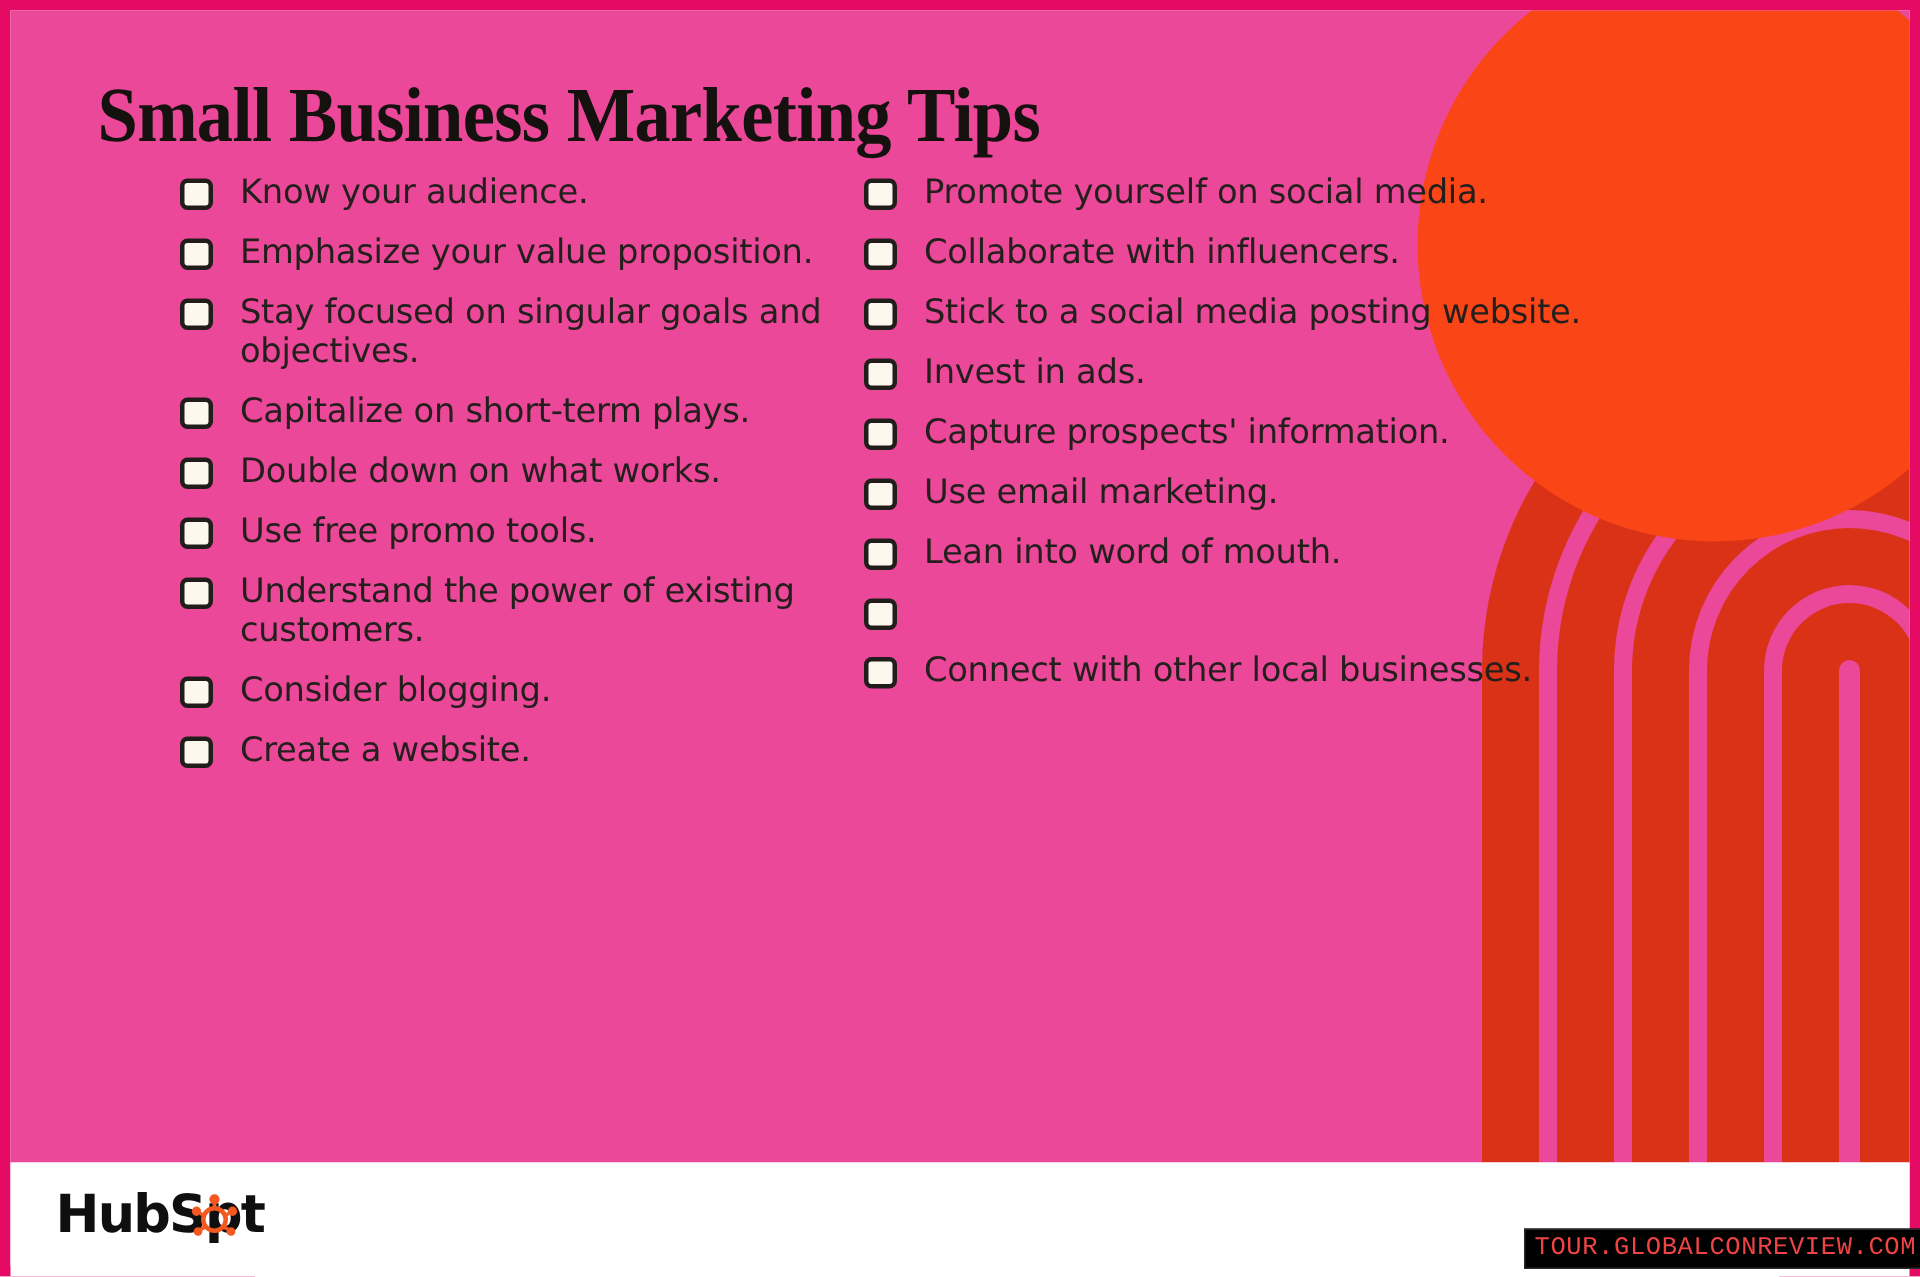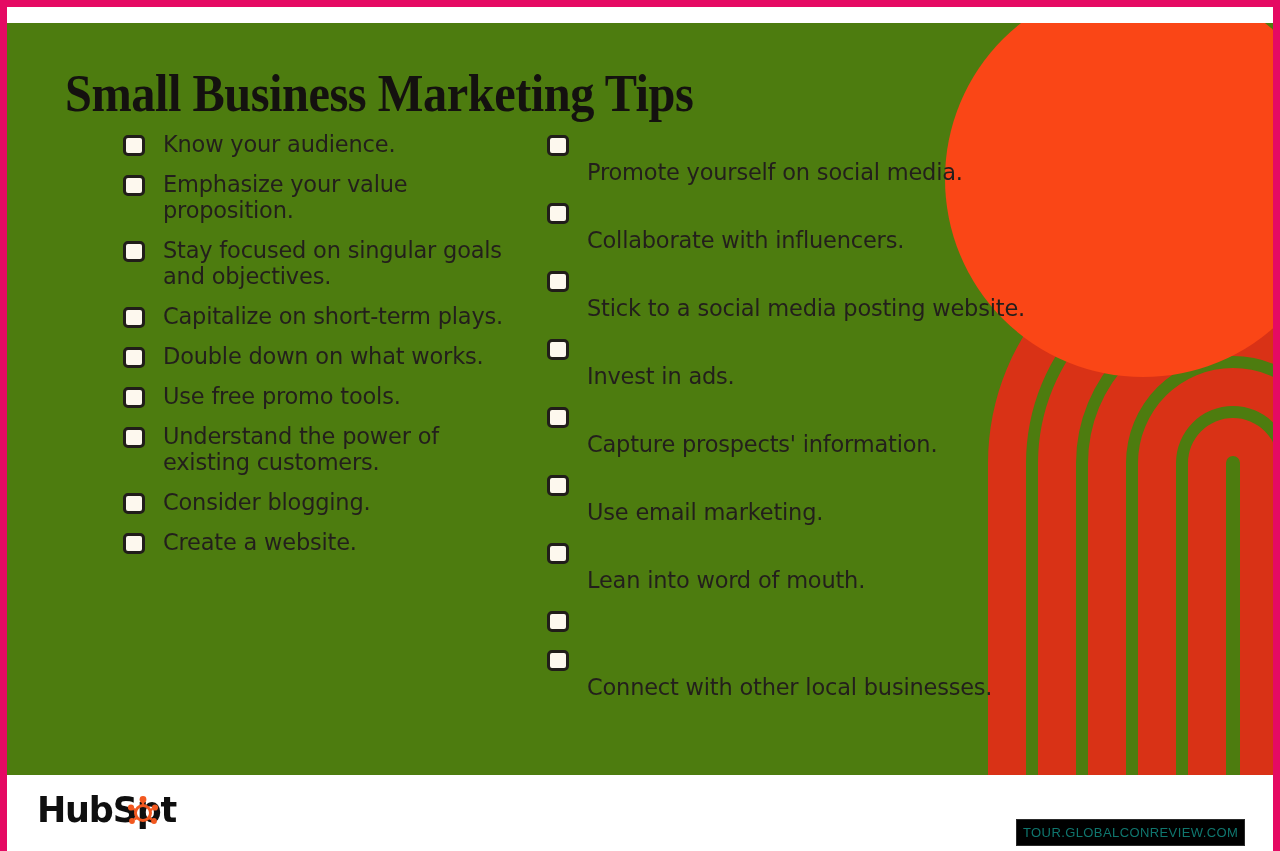--- a/index.html
+++ b/index.html
@@ -20,24 +20,24 @@
     height: 851px;
     box-sizing: border-box;
     border: 7px solid #e50a63;
     background: #ffffff;
   }
 
   
   #card {
     position: absolute;
     left: 0;
-    top: 16px;
+    top: 0;
     width: 1266px;
     height: 768px;
-    background: #4d7c0f;
+    background: #ec4899;
     overflow: hidden;
   }
 
   
   .deco-arches {
     position: absolute;
     right: 0;
     top: 0;
     width: 340px;
     height: 768px;
@@ -78,21 +78,22 @@
     top: 108px;
     width: 1266px;
     display: flex;
     align-items: flex-start;
   }
   .column {
     box-sizing: border-box;
   }
   .column.left {
     width: 520px;
-    padding-left: 116px;
+    padding-left: 84px;
+    margin-left: 29px;
   }
   .column.right {
     width: 560px;
     padding-left: 20px;
   }
 
   .check-item {
     display: flex;
     align-items: flex-start;
     margin-bottom: 14px;
@@ -117,21 +118,20 @@
     font-family: "DejaVu Sans", "Liberation Sans", sans-serif;
     font-size: 22.5px;
     line-height: 26px;
     font-weight: 500;
     color: #231f1c;
     letter-spacing: -0.2px;
     max-width: 420px;
   }
   .column.right .check-label {
     max-width: 470px;
-    margin-top: 28px;
   }
 
   
   #footer {
     position: absolute;
     left: 0;
     top: 768px;
     width: 1266px;
     height: 76px;
     background: #ffffff;
@@ -167,25 +167,25 @@
   
   #watermark {
     position: absolute;
     left: 1009px;
     top: 812px;
     background: #000000;
     padding: 3px 6px 4px 6px;
     border: 1px solid #2a2a2a;
   }
   #watermark span {
-    font-family: Liberation Sans, sans-serif;
-    font-size: 13px;
+    font-family: Liberation Mono, monospace;
+    font-size: 17px;
     line-height: 16px;
     letter-spacing: 0.4px;
-    color: #0f766e;
+    color: #ef4444;
     white-space: nowrap;
   }
 </style>
 </head>
 <body>
 
 <div id="frame">
 
   <div id="card">
 

